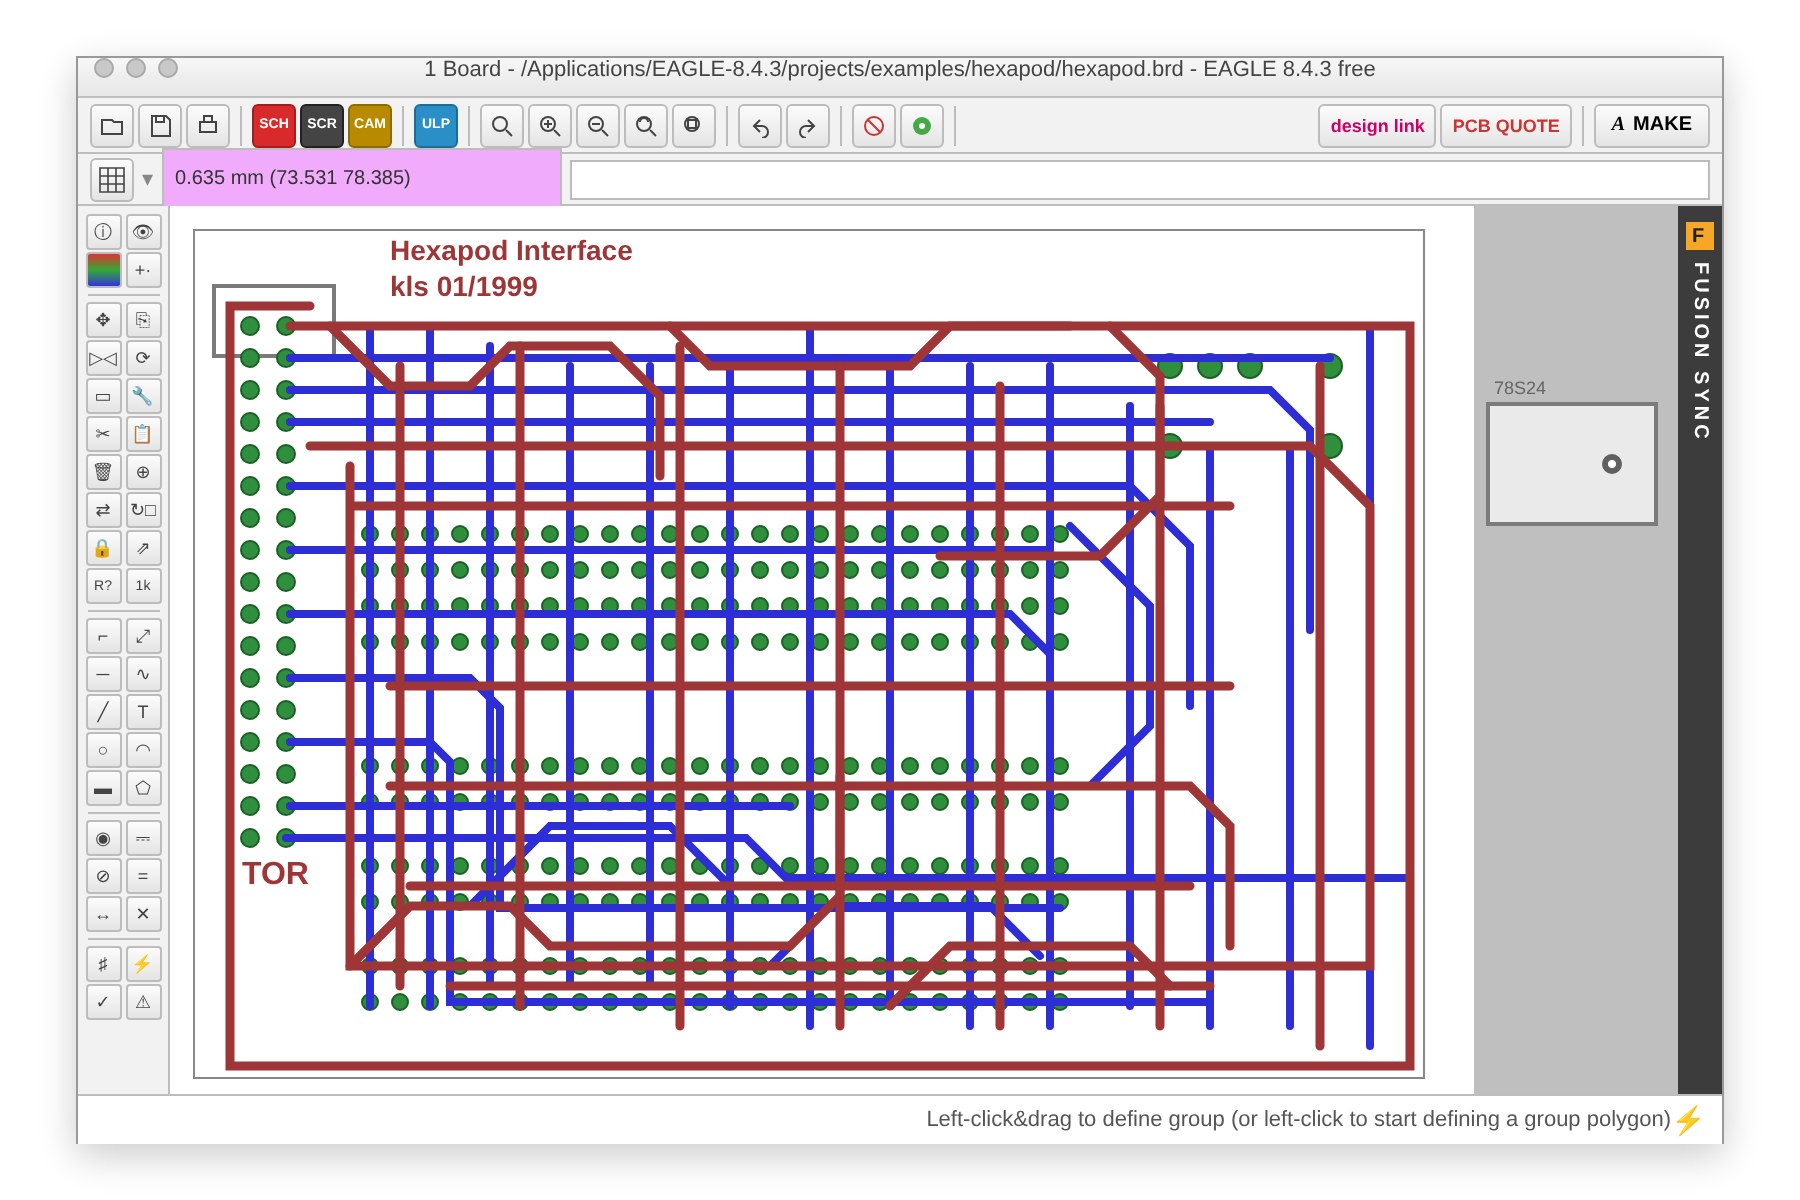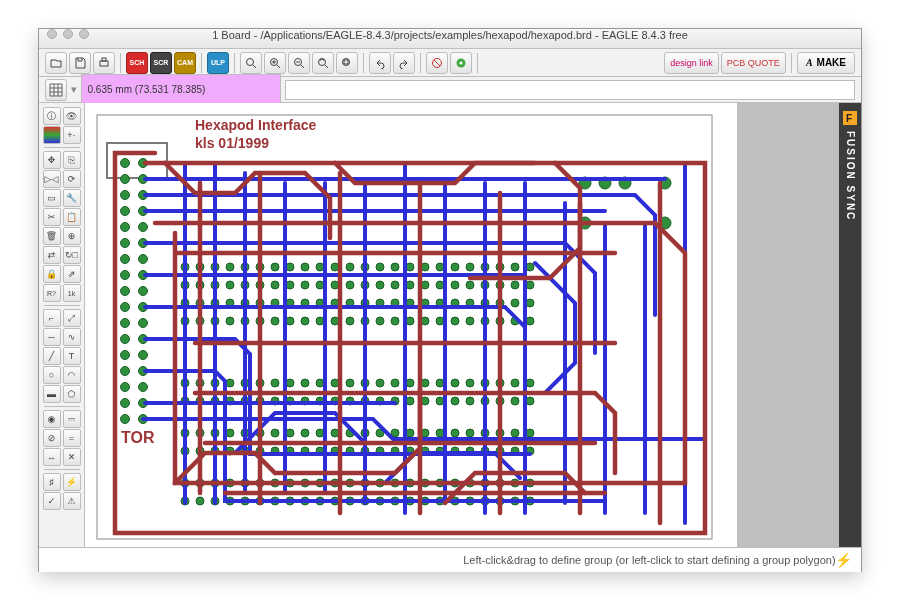--- a/index.html
+++ b/index.html
@@ -4,21 +4,21 @@
 <style>
 * { margin:0; padding:0; box-sizing:border-box; }
 body { font-family:Arial,Helvetica,sans-serif; font-size:11px; background:#fff; width:900px; height:600px; overflow:hidden; position:relative; }
 .window { position:absolute; top:28px; left:38px; width:824px; height:544px; background:#f5f5f5; border:1px solid #999; box-shadow:0 6px 18px rgba(0,0,0,.2); }
 .titlebar { height:20px; background:linear-gradient(#f7f7f7,#e6e6e6); border-bottom:1px solid #bfbfbf; display:flex; position:relative; font-size:11px; }
 .tl-btns { display:flex; gap:6px; margin-left:8px; }
 .tl-btn { width:10px; height:10px; border-radius:50%; background:#c8c8c8; border:1px solid #a8a8a8; }
 .tl-title { position:absolute; left:0; right:0; text-align:center; color:#444; pointer-events:none; }
 .toolbar { height:28px; background:#f2f2f2; border-bottom:1px solid #bdbdbd; display:flex; align-items:center; padding:0 6px; gap:2px; }
 .tbtn { width:22px; height:22px; border:1px solid #bcbcbc; background:linear-gradient(#fcfcfc,#e4e4e4); border-radius:3px; display:flex; align-items:center; justify-content:center; cursor:pointer; font-size:10px; color:#333; }
-.tbtn.txt { width:auto; padding:0 5px; font-size:9px; font-weight:normal; color:#777;text-align:center; }
+.tbtn.txt { width:auto; padding:0 5px; font-size:9px; font-weight:bold; color:#777;text-align:center; }
 .tbtn.sch{background:#d82a2a;color:#fff;border-color:#a31f1f;font-size:7px;font-weight:bold}
 .tbtn.scr{background:#444;color:#fff;border-color:#222;font-size:7px;font-weight:bold}
 .tbtn.cam{background:#b88a00;color:#fff;border-color:#8d6b00;font-size:7px;font-weight:bold}
 .tbtn.ulp{background:#2b8fc7;color:#fff;border-color:#1e6d99;font-size:7px;font-weight:bold}
 .tsep{width:1px;height:20px;background:#bcbcbc;margin:0 3px}
 .tspacer{flex:1}
 .make{display:flex;align-items:center;gap:4px;padding:0 8px;height:22px;border:1px solid #bcbcbc;background:linear-gradient(#fcfcfc,#e4e4e4);border-radius:3px;font-weight:bold;font-size:10px;cursor:pointer}
 .row2{height:26px;background:#f2f2f2;border-bottom:1px solid #bdbdbd;display:flex;align-items:center;padding:0 6px;gap:4px}
 .row2 .grid-btn{width:22px;height:22px;border:1px solid #bcbcbc;background:linear-gradient(#fcfcfc,#e4e4e4);border-radius:3px;display:flex;align-items:center;justify-content:center;cursor:pointer}
 .row2 .coord{height:32px;width:200px;border:1px solid #bcbcbc;background:#f0abfc;display:flex;align-items:center;padding:0 6px;font-size:10px;color:#333}
@@ -326,20 +326,24 @@
             <path d="M90 380l30-30h50l20 20h120l25-25v-60 M360 400l30-30h90l20 20"></path>
             <path d="M115 80v310 M175 70v330 M255 70v340 M335 80v330 M415 90v320 M495 100v310 M575 80v340"></path>
           </g>
         </svg>
         <div class="silktxt" style="top:14px;left:110px">Hexapod Interface</div>
         <div class="silktxt" style="top:32px;left:110px">kls 01/1999</div>
         <div class="silktxt" style="top:326px;left:36px;font-size:16px">TOR</div>
       </div>
 
       <div class="rpanel">
+        <div class="comp" style="top:98px;left:6px;width:86px;height:62px">
+          <div class="clabel">78S24</div>
+          <div class="chole" style="top:24px;left:56px"></div>
+        </div>
         <div class="rstrip">
           <span class="ric">F</span>
           <span>FUSION SYNC</span>
         </div>
       </div>
     </div>
   </div>
 
   <div class="statusbar">
     <span>Left-click&amp;drag to define group (or left-click to start defining a group polygon)</span>

